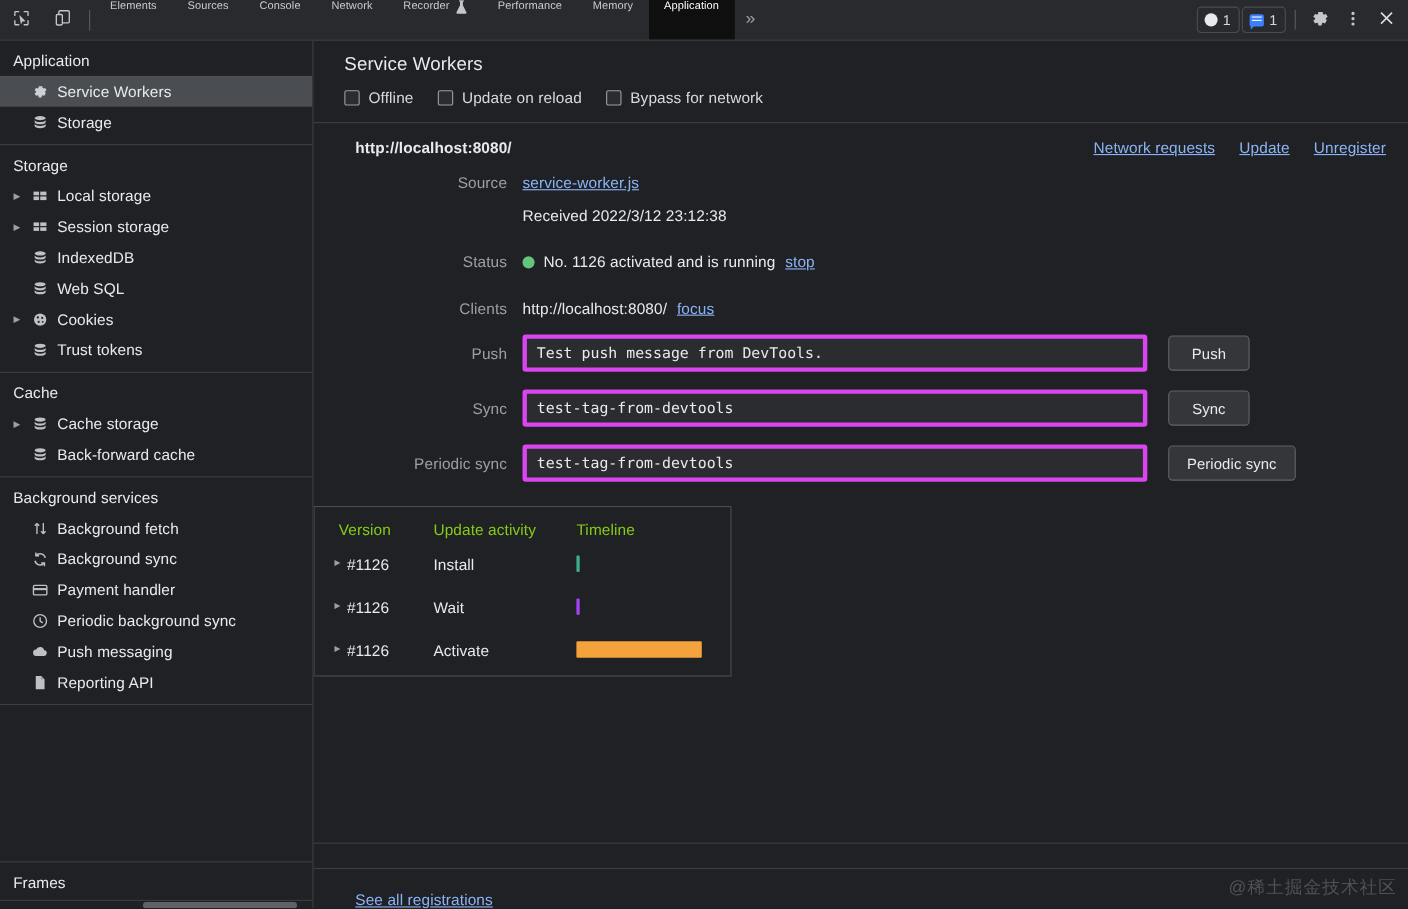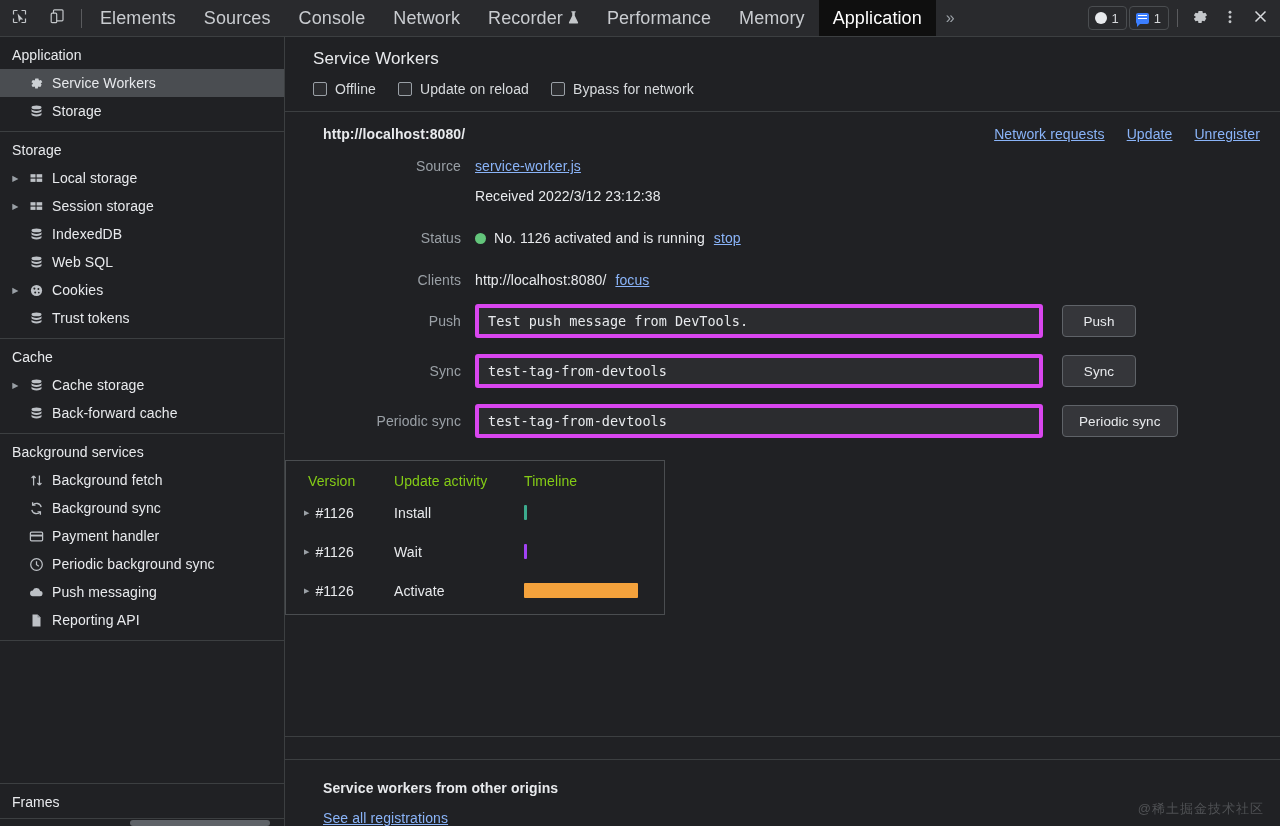--- a/index.html
+++ b/index.html
@@ -51,23 +51,22 @@
   }
   .tabs {
     display: flex;
     align-items: stretch;
     flex: 1;
     overflow: hidden;
   }
   .tab {
     padding: 0 14px;
     display: flex;
-    align-items: center;
     gap: 5px;
-    font-size: 18px;
+    font-size: 10px;
     color: #c9ccd0;
     cursor: pointer;
     white-space: nowrap;
     letter-spacing: 0.1px;
   }
   .tab.active {
     background: #0f0f0f;
     color: #ffffff;
   }
   .tab-more {
@@ -386,24 +385,24 @@
   }
   .oo-title {
     font-size: 14px;
     font-weight: bold;
     color: #e8eaed;
     margin-bottom: 14px;
     letter-spacing: 0.1px;
   }
   .watermark {
     position: absolute;
-    right: 16px;
+    right: 10px;
     bottom: 8px;
     color: #4f5154;
-    font-size: 13px;
+    font-size: 16px;
     letter-spacing: 1px;
     pointer-events: none;
   }
   .spacer-strip { height: 22px; }
 </style>
 </head>
 <body>
 
 <div class="devtools">
 
@@ -842,20 +841,19 @@
         </div>
 
         <div class="spacer-strip"></div>
       </div>
 
       <div class="divider"></div>
       <div class="spacer-strip"></div>
       <div class="divider"></div>
 
       <div class="other-origins">
-        <div class="oo-title">Service workers from other origins</div>
         <a class="lnk">See all registrations</a>
       </div>
     </div>
   </div>
 
   <div class="watermark">@稀土掘金技术社区</div>
 </div>
 
 </body></html>

